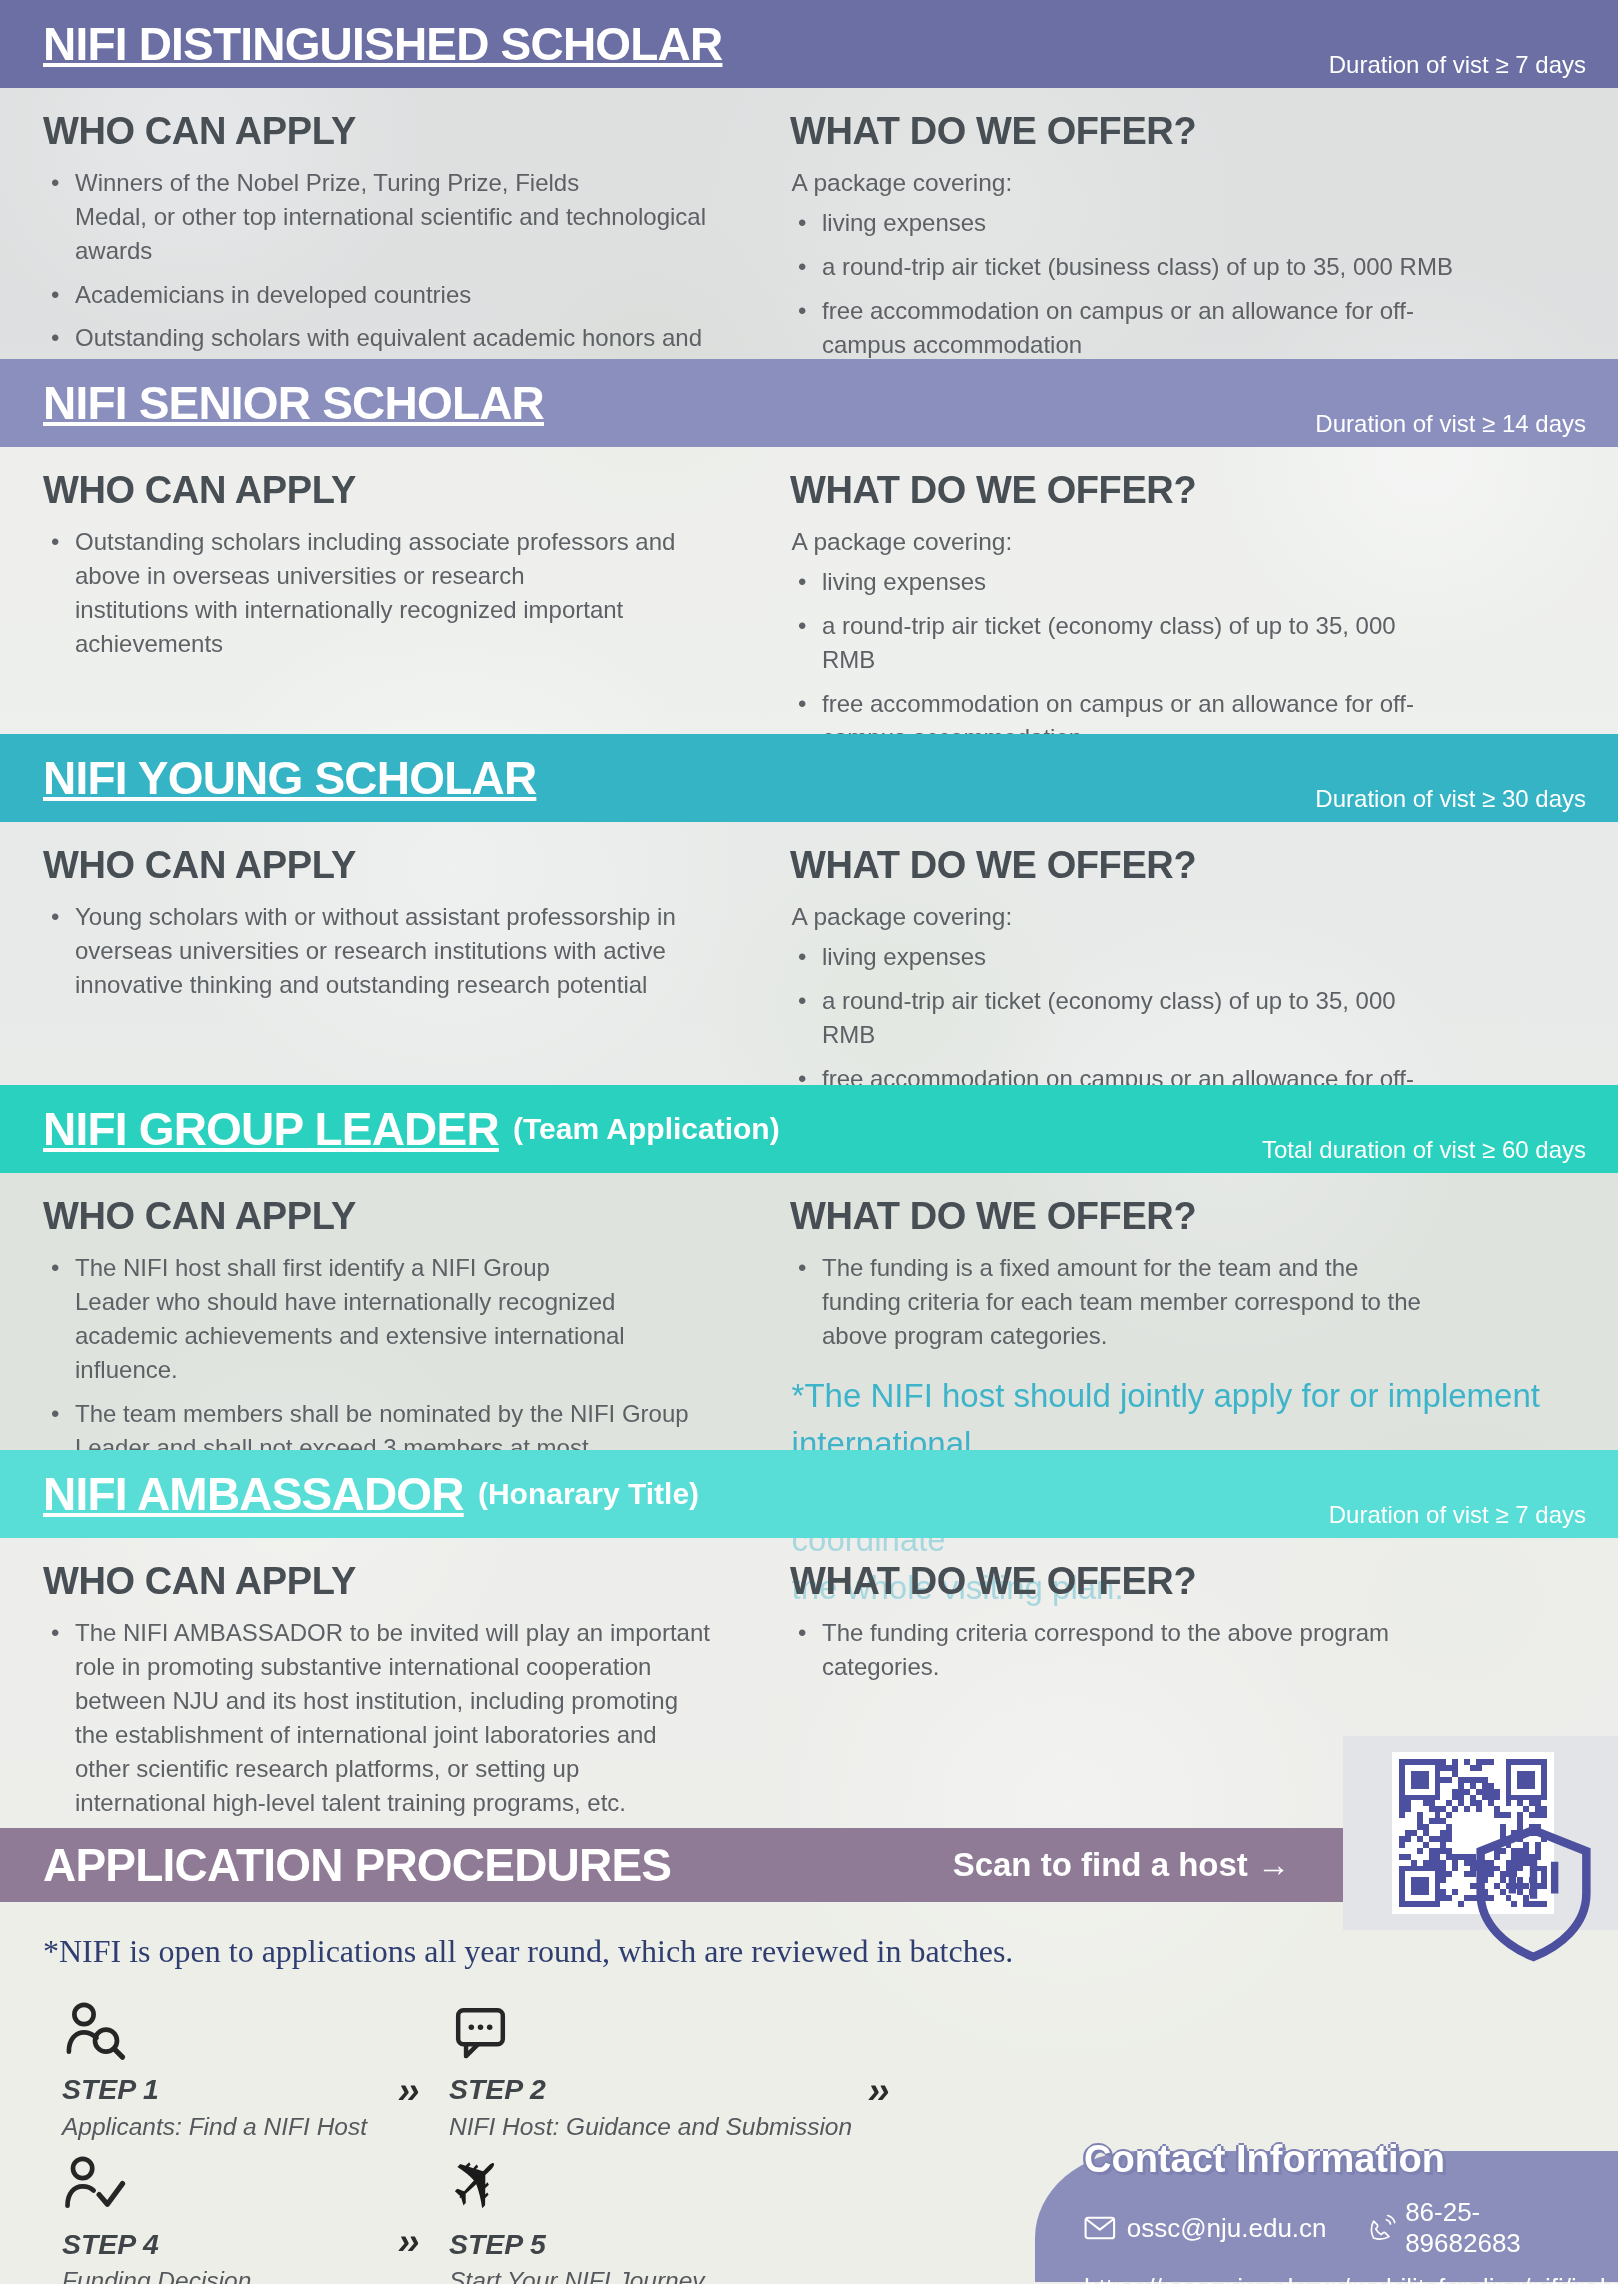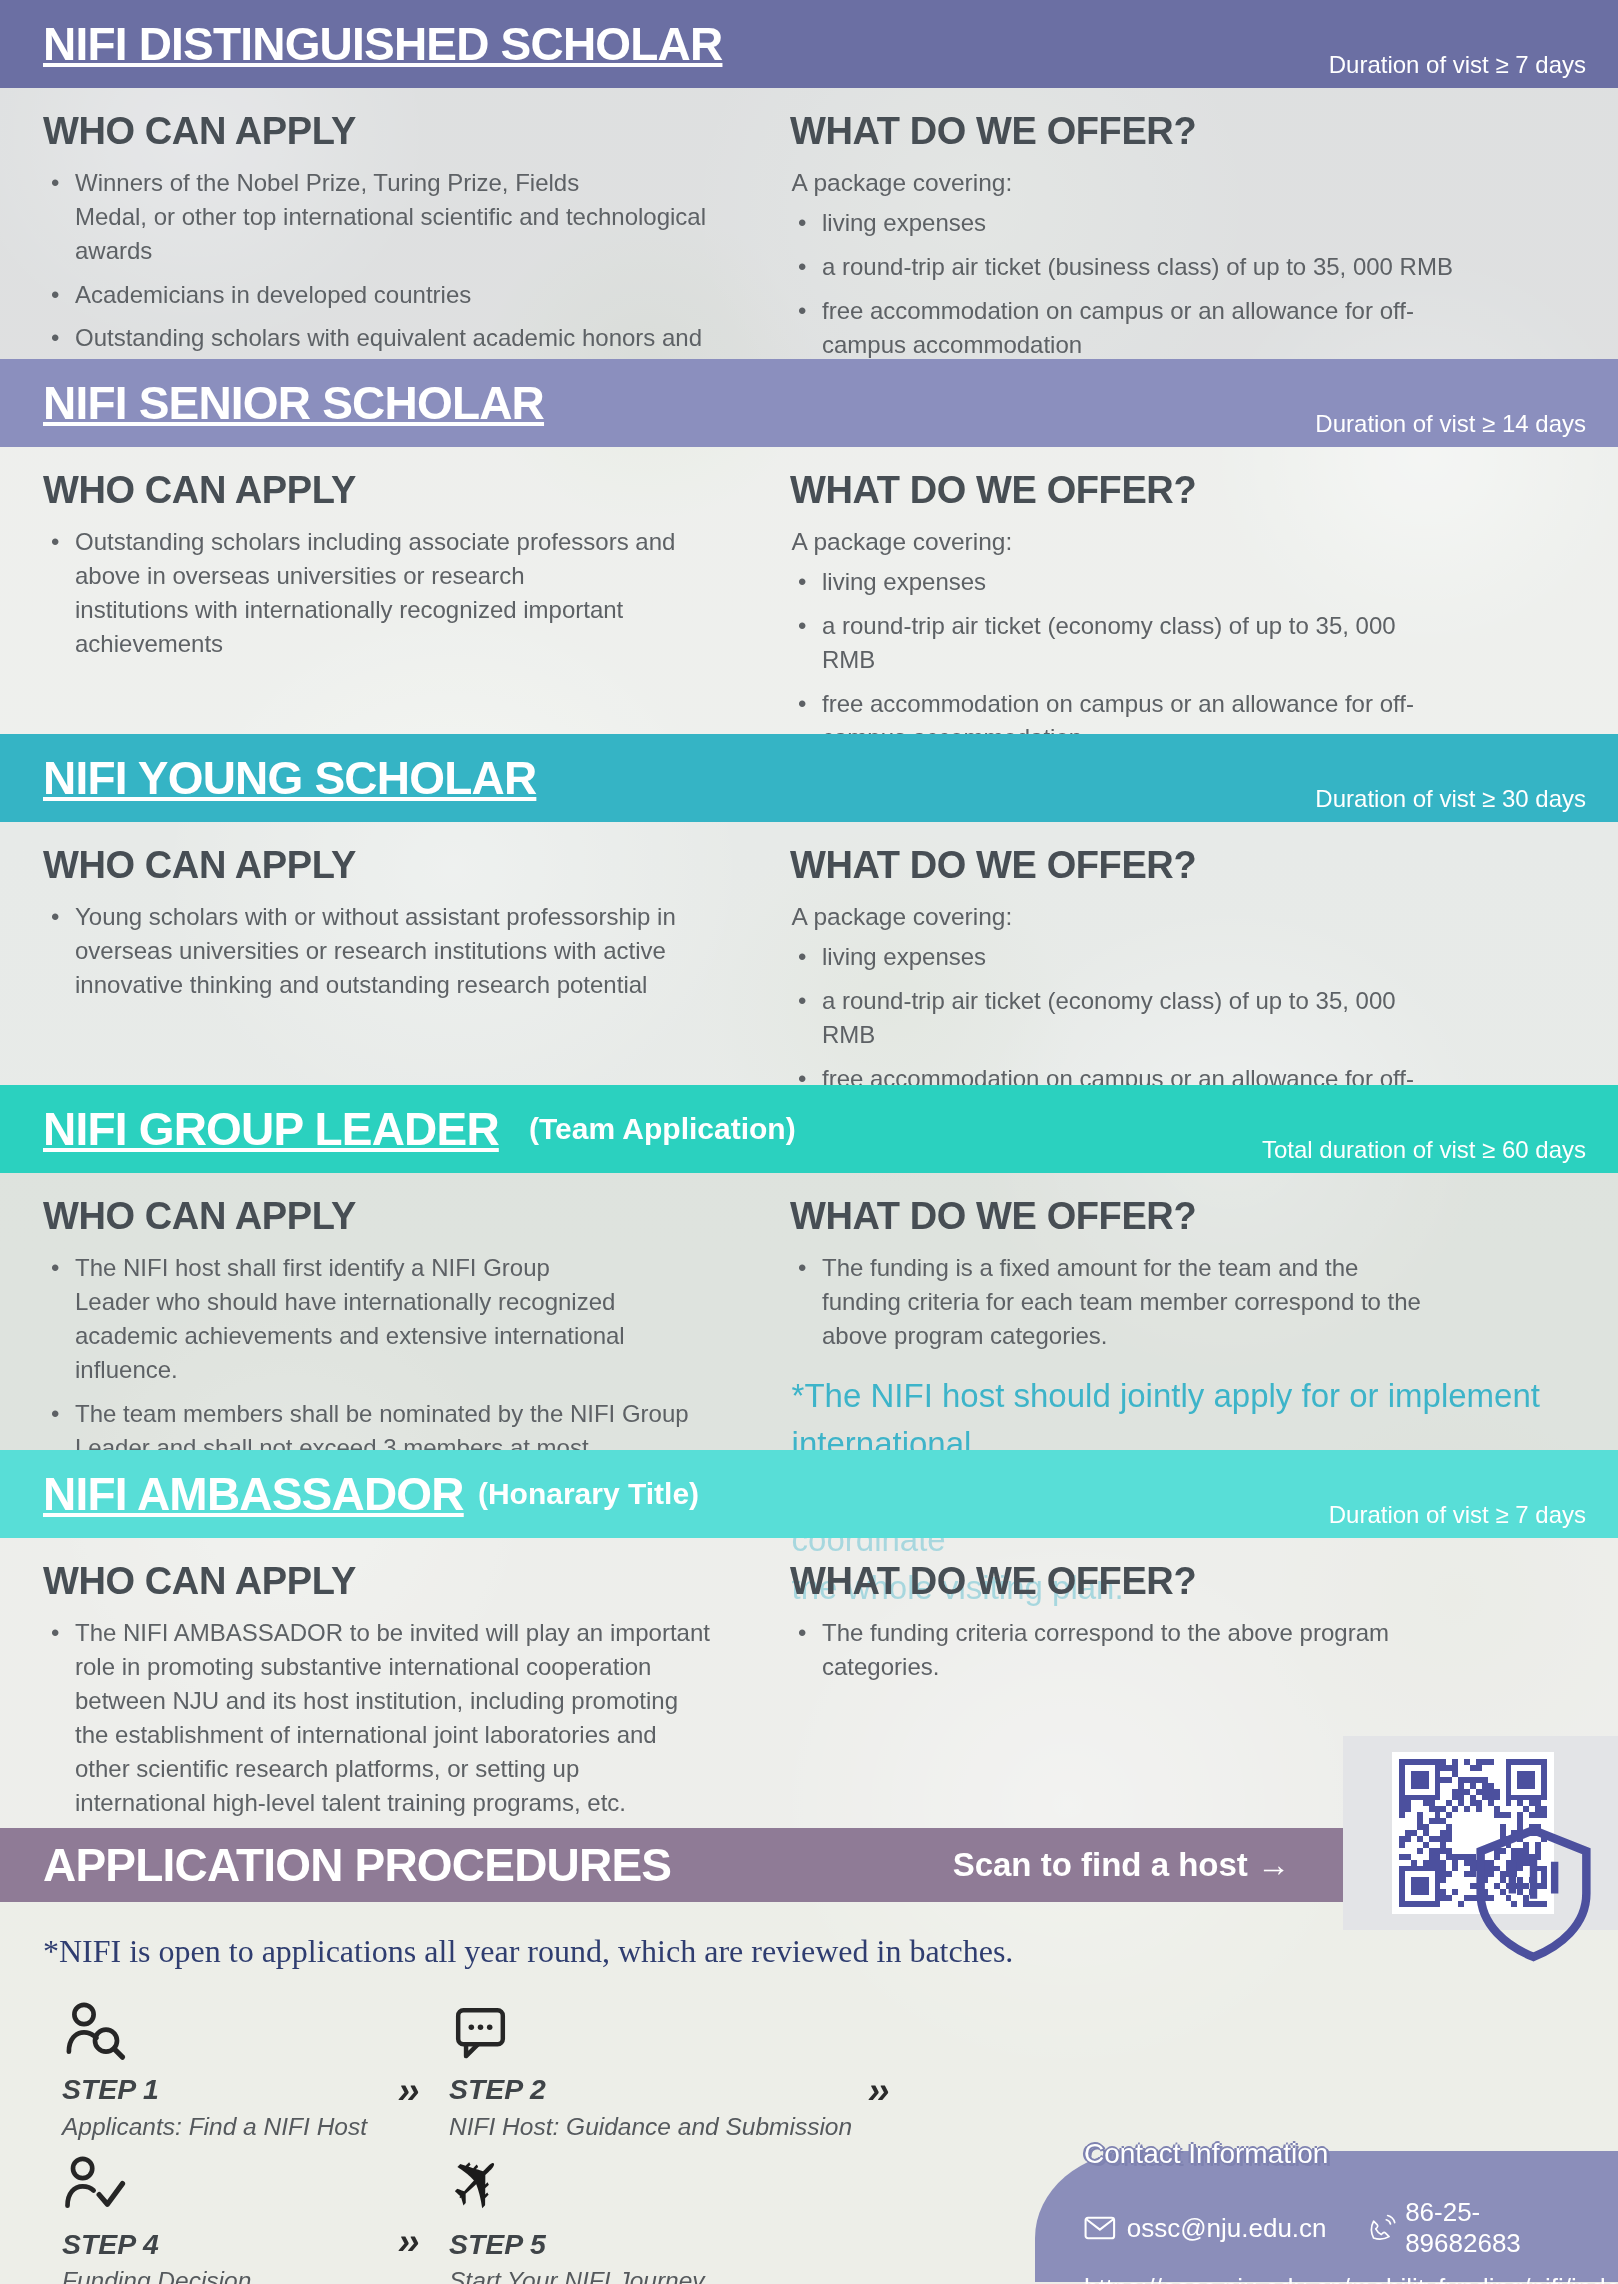--- a/index.html
+++ b/index.html
@@ -96,21 +96,21 @@
   .step-desc{font-size:24.5px;color:#55595d;margin-top:6.3px;}
   .sep{width:51px;box-sizing:border-box;padding-top:79px;font-size:36px;font-weight:700;color:#2b2b2b;letter-spacing:-2.4px;}
   .sep.r2{padding-top:76px;}
   .plane{font-size:68px;color:#1b1b1b;transform:rotate(-45deg);transform-origin:50% 60%;line-height:1;display:inline-block;}
   
   .contact{
     position:absolute;z-index:4;left:1035px;bottom:0;right:0;top:249px;
     border-top-left-radius:103px 87px;
   }
   .contact-title{
-    position:absolute;top:-12.6px;left:49px;color:#fff;font-size:28px;font-weight:400;
+    position:absolute;top:-12.6px;left:49px;color:#fff;font-size:38px;font-weight:700;
     text-shadow:2.4px 0 0 #7e82b0,-2.4px 0 0 #7e82b0,0 2.4px 0 #7e82b0,0 -2.4px 0 #7e82b0,3.2px 3.2px 0 #7e82b0;
   }
   .contact-rows{position:absolute;left:49px;top:46px;right:24px;color:#fff;}
   .c-row1{display:flex;align-items:center;gap:11px;font-size:26px;}
   .c-phone{margin-left:30px;display:flex;align-items:center;gap:9.5px;}
   .c-url{margin-top:14.2px;font-size:26px;}
   .icon-svg{display:inline-block;vertical-align:middle;}
 </style>
 </head>
 <body>
@@ -199,21 +199,21 @@
           <li>a round-trip air ticket (economy class) of up to 35, 000
 RMB</li>
           <li>free accommodation on campus or an allowance for off-
 campus accommodation</li>
         </ul>
       </div>
     </div>
   </div>
 
   <div class="sec">
-    <div class="sec-header" style="background-color: rgb(43, 209, 191); gap: 16px;">
+    <div class="sec-header" style="background-color: rgb(43, 209, 191);">
       <span class="sec-title">NIFI GROUP LEADER</span>
       <span class="sec-title-suffix">(Team Application)</span>
       <span class="duration">Total duration of vist ≥ 60 days</span>
     </div>
     <div class="content band-4" style="height:277px;">
       <div class="col-left">
         <div class="h-apply">WHO CAN APPLY</div>
         <ul class="blist">
           <li>The NIFI host shall first identify a NIFI Group
 Leader who should have internationally recognized

